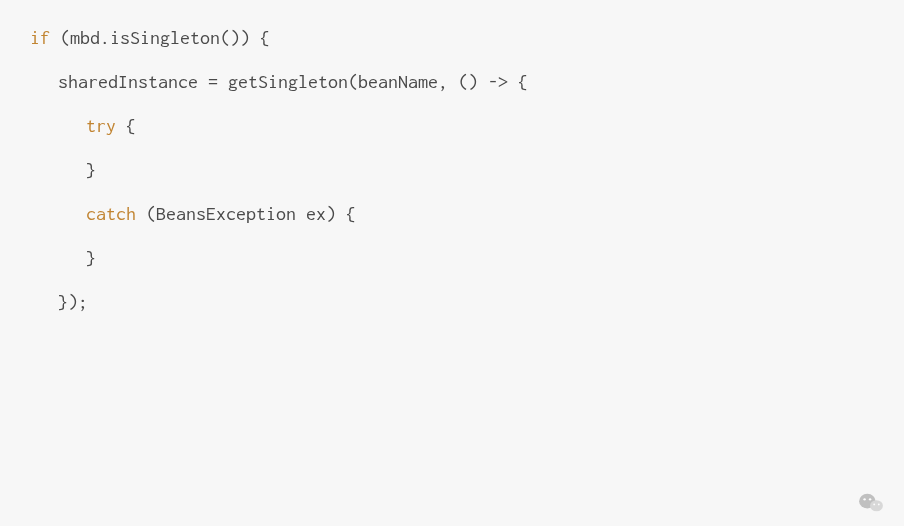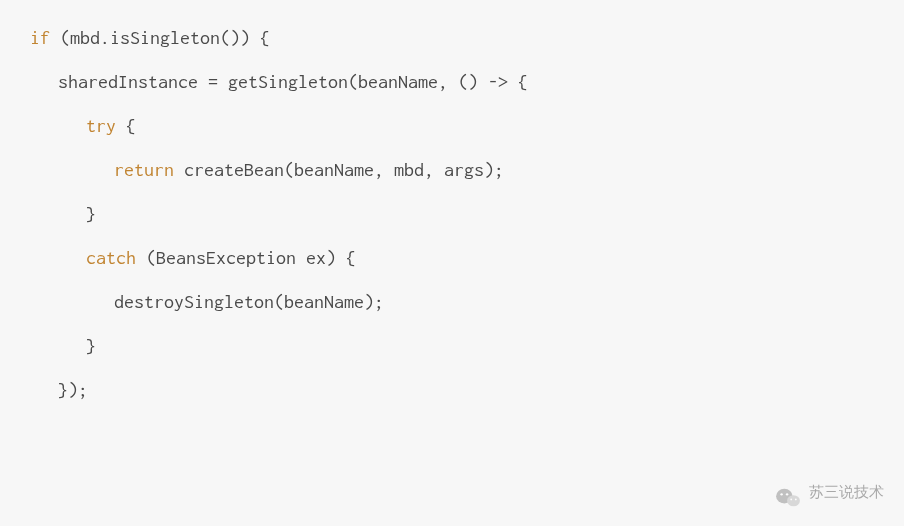--- a/index.html
+++ b/index.html
@@ -52,35 +52,32 @@
       color: #888;
     }
   </style>
 </head>
 <body>
 
 <div class="code-block">
   <div class="line indent1"><span class="keyword">if</span><span> (mbd.isSingleton()) {</span></div>
   <div class="line indent2"><span>sharedInstance = getSingleton(beanName, () -&gt; {</span></div>
   <div class="line indent3"><span class="keyword">try</span><span> {</span></div>
-  <div class="line indent4"><span class="keyword">return</span><span> createBean(beanName, mbd, args);</span></div>
   <div class="line indent3"><span>}</span></div>
   <div class="line indent3"><span class="keyword">catch</span><span> (BeansException ex) {</span></div>
-  <div class="line indent4"><span>destroySingleton(beanName);</span></div>
   <div class="line indent3"><span>}</span></div>
   <div class="line indent2"><span>});</span></div>
 </div>
 
 <div class="watermark">
   <span class="wechat-icon">
     <svg viewBox="0 0 28 24" fill="none">
       <ellipse cx="10" cy="10" rx="9" ry="8" fill="#aaa"></ellipse>
       <circle cx="7" cy="8" r="1.3" fill="#fff"></circle>
       <circle cx="13" cy="8" r="1.3" fill="#fff"></circle>
       <path d="M6 17 L8 15 L10 17 Z" fill="#aaa"></path>
       <ellipse cx="20" cy="15" rx="7" ry="6" fill="#ccc"></ellipse>
       <circle cx="17.5" cy="13.5" r="1" fill="#fff"></circle>
       <circle cx="22.5" cy="13.5" r="1" fill="#fff"></circle>
       <path d="M24 20 L22 18 L20 20 Z" fill="#ccc"></path>
     </svg>
   </span>
-  <span class="watermark-text">苏三说技术</span>
 </div>
 
 </body></html>

